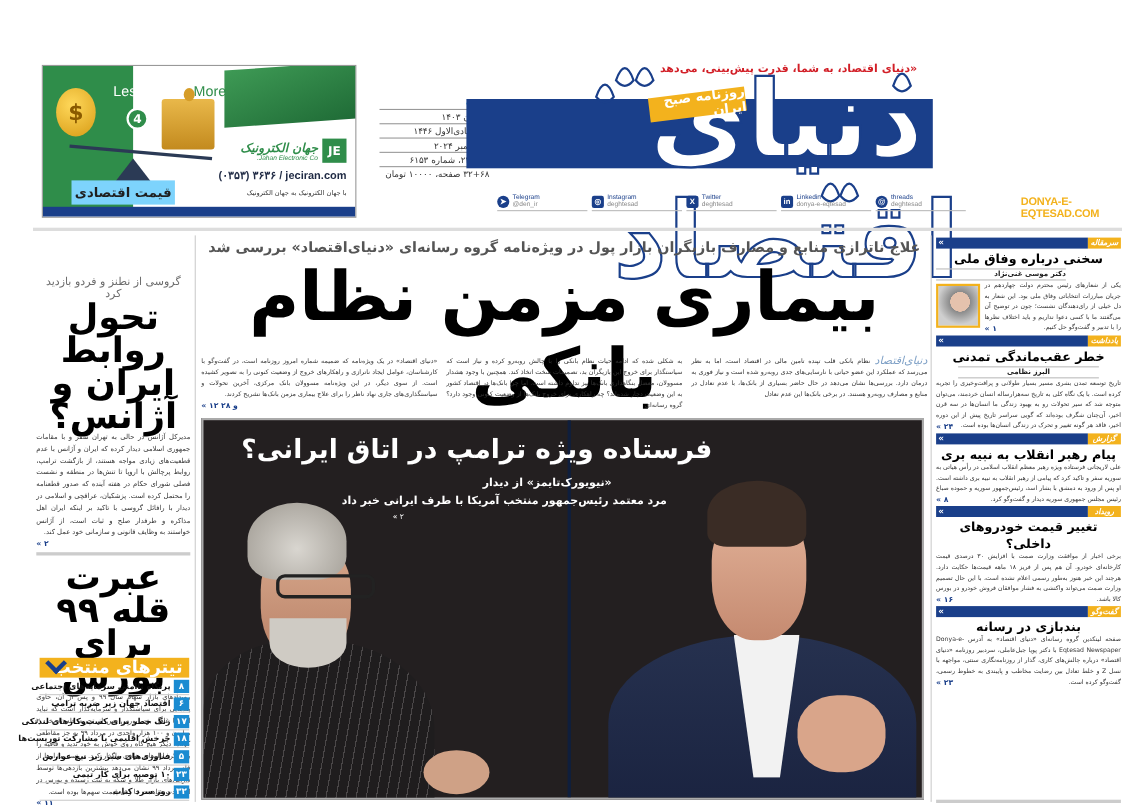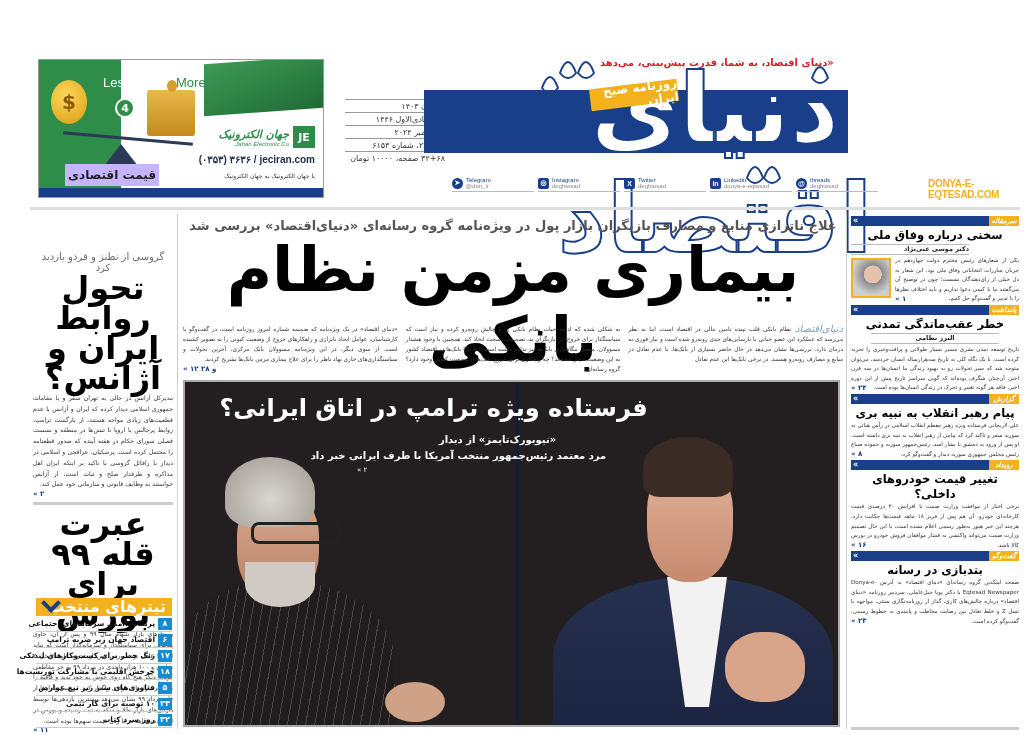--- a/index.html
+++ b/index.html
@@ -11,21 +11,21 @@
   .ad { position: absolute; left: 38px; top: 59px; width: 286px; height: 139px; border: 1px solid #999; background: #fff; overflow: hidden; direction: ltr; }
   .ad-green { position: absolute; left: 0; top: 0; width: 82px; height: 130px; background: #2f8d4a; }
   .ad-coin { position: absolute; left: 12px; top: 20px; width: 36px; height: 44px; border-radius: 50%; background: radial-gradient(circle at 40% 35%, #ffd85a, #d79b15); display:flex; align-items:center; justify-content:center; color:#8a5a00; font-weight:bold; font-size:20px; }
   .ad-less { position: absolute; left: 64px; top: 16px; width: 14px; color:#fff; font-size:13px; line-height: 14px; text-align:center; font-family:"Liberation Sans",sans-serif; }
   .ad-more { position: absolute; left: 92px; top: 16px; width: 14px; color:#2f8d4a; font-size:13px; line-height: 14px; text-align:center; font-family:"Liberation Sans",sans-serif;margin-left:45px; }
   .ad-4 { position: absolute; left: 76px; top: 38px; width: 20px; height: 20px; border-radius:50%; background:#2f8d4a; border:2px solid #fff; color:#fff; font-size:11px; font-weight:bold; display:flex; align-items:center; justify-content:center; }
   .ad-gift { position: absolute; left: 108px; top: 30px; width: 48px; height: 46px; background: linear-gradient(#e9b84a,#c38a1e); border-radius: 3px; }
   .ad-gift::before { content:""; position:absolute; left:20px; top:-10px; width:10px; height:12px; background:#d69d28; border-radius:50%; }
   .ad-scale { position: absolute; left: 24px; top: 77px; width: 130px; height: 3px; background:#2b3a55; transform: rotate(5deg); }
   .ad-base { position: absolute; left: 62px; top: 84px; width: 0; height: 0; border-left: 20px solid transparent; border-right: 20px solid transparent; border-bottom: 26px solid #2b3a55; }
-  .ad-price { position: absolute; left: 26px; top: 104px; width: 94px; height: 22px; background:#c4b5fd; color:#1f1f1f; font-size:12px; font-weight:bold; display:flex; align-items:center; justify-content:center; direction: rtl; }
+  .ad-price { position: absolute; left: 26px; top: 104px; width: 94px; height: 22px; background:#7dd3fc; color:#1f1f1f; font-size:12px; font-weight:bold; display:flex; align-items:center; justify-content:center; direction: rtl; }
   .ad-pcb { position: absolute; left: 165px; top: 0; width: 120px; height: 52px; background: linear-gradient(160deg,#3e9a55,#1f6b36); transform: skewY(-4deg); }
   .ad-brand { position: absolute; right: 8px; top: 66px; display:flex; align-items:center; gap:4px; direction: rtl; }
   .ad-logo { width: 22px; height: 22px; background:#2f8d4a; color:#fff; font-size:11px; font-weight:bold; display:flex; align-items:center; justify-content:center; }
   .ad-brand-text { color:#2f8d4a; font-size:11px; font-weight:bold; font-style: italic; }
   .ad-brand-en { color:#2f8d4a; font-size:6px; font-style:italic; font-family:"Liberation Sans",sans-serif; }
   .ad-phone { position: absolute; right: 8px; top: 94px; font-size: 10px; color:#1f2a44; font-weight: bold; font-family:"Liberation Sans",sans-serif; }
   .ad-slogan { position: absolute; right: 8px; top: 112px; font-size: 6px; color:#333; direction: rtl; }
   .ad-bar { position: absolute; left: 0; bottom: 0; width: 100%; height: 9px; background:#1a3f8a; }
 
   .meta { position: absolute; left: 345px; top: 88px; width: 100px; text-align: right; direction: rtl; }

